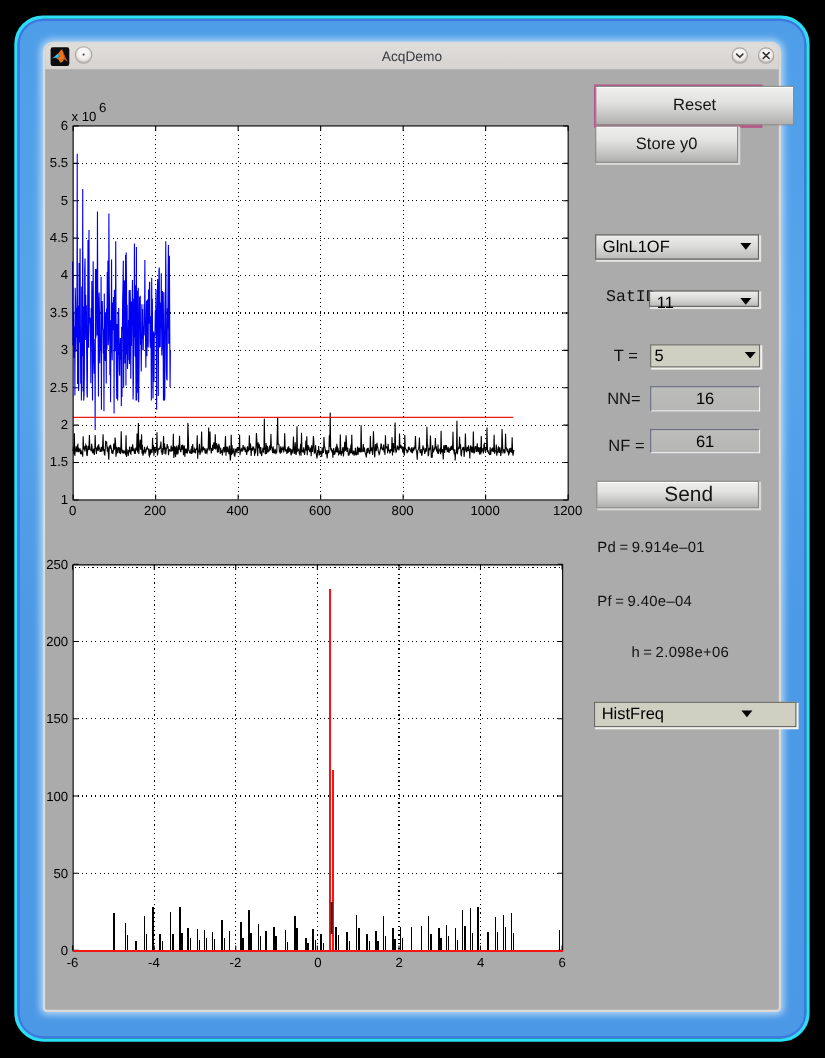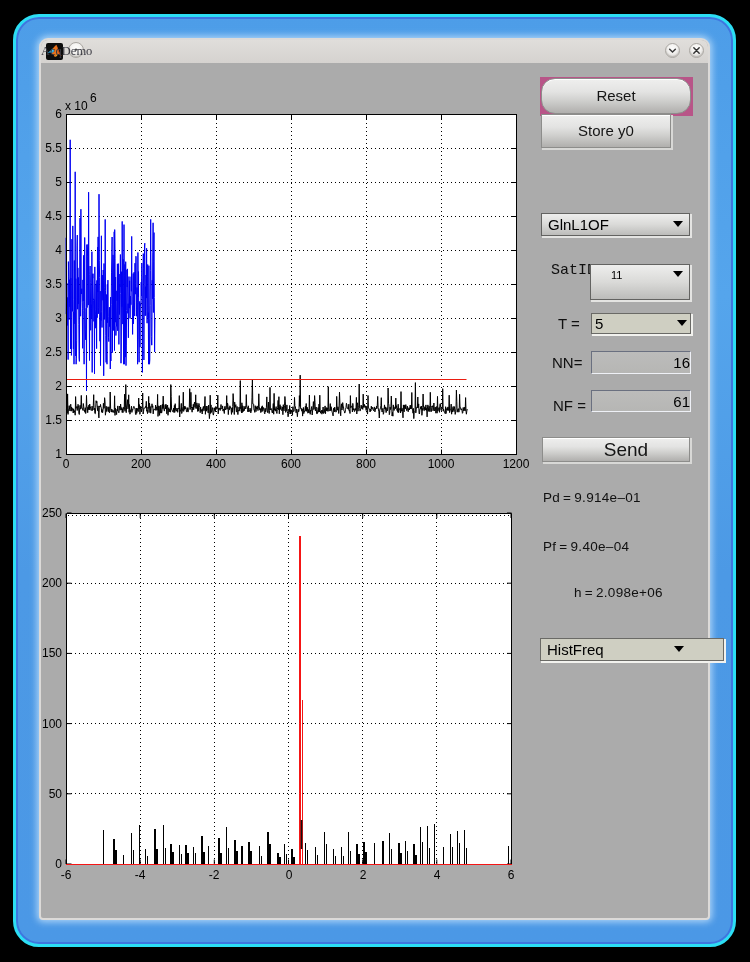--- a/index.html
+++ b/index.html
@@ -9,22 +9,22 @@
        border:3px solid #2cdef4;border-radius:26px;
        background:linear-gradient(180deg,#4d9de8 0%,#55a5ec 30%,#4c99e5 60%,#4b98e6 100%);
        box-shadow:inset 0 0 0 2px #3f76df;}
   #win{position:absolute;left:39px;top:38px;width:667px;height:878px;
        background:#ababab;border:2px solid #dcdad8;
        border-radius:9px 9px 4px 4px;
        box-shadow:0 0 7px 2px rgba(185,220,250,0.9);}
   #titlebar{position:absolute;left:0;top:0;width:667px;height:23px;
        background:linear-gradient(180deg,#e0dedb,#d5d2cf);
        border-radius:7px 7px 0 0;}
-  #title{position:absolute;left:0;top:4px;width:100%;text-align:left;
-       font-size:12.5px;color:#3a3a42;font-family:Liberation Serif, serif;}
+  #title{position:absolute;left:0;top:4px;width:100%;text-align:center;
+       font-size:12.5px;color:#3a3a42;}
   #mlicon{position:absolute;left:5px;top:3px;width:17px;height:17px;
        background:#0c0c0c;border-radius:2px;}
   .cbtn{position:absolute;border-radius:50%;
        background:radial-gradient(circle at 50% 35%,#fdfdfc 0%,#f4f3f1 40%,#e2e0dd 72%,#cbc9c5 100%);
        border:1px solid #aaa7a2;box-sizing:border-box;
        box-shadow:inset 0 -1px 1px rgba(120,115,110,0.35);}
   #cb1{left:27px;top:2px;width:16px;height:16px;}
   #cb2{left:624px;top:3px;width:15px;height:15px;}
   #cb3{left:648px;top:3px;width:15px;height:15px;}
   .glyph{position:absolute;width:100%;height:100%;left:0;top:0;}
@@ -43,21 +43,21 @@
        box-shadow:1.5px 1.5px 0 0.5px #e4e4e2;
        color:#000;}
   .dropk{background:#cfcfc2;
        border:1px solid #6a6a66;
        box-shadow:1.5px 1.5px 0 0.5px #f2f2ee;
        color:#000;}
   .arrow{position:absolute;width:0;height:0;border-left:5.5px solid transparent;
        border-right:5.5px solid transparent;border-top:6.5px solid #000;}
   .edit{background:linear-gradient(180deg,#bcbcbb 0%,#b6b6b4 100%);
        border:1px solid;border-color:#6a7080 #eef0f6 #eef0f6 #6a7080;
-       color:#000;text-align:right;}
+       color:#000;text-align:center;}
   .lbl{color:#101010;font-size:15px;}
   .mono-sp{letter-spacing:0.3px;}
 </style>
 </head>
 <body>
 <div id="frame"></div>
 <div id="win">
   <div id="titlebar">
     <div id="mlicon">
       <svg class="glyph" viewBox="0 0 17 17">
@@ -270,28 +270,28 @@
     <text x="471" y="384" text-anchor="middle">6</text>
     <text x="22" y="373" text-anchor="end">0</text>
     <text x="22" y="303" text-anchor="end">50</text>
     <text x="22" y="233" text-anchor="end">100</text>
     <text x="22" y="162" text-anchor="end">150</text>
     <text x="22" y="92" text-anchor="end">200</text>
     <text x="22" y="22" text-anchor="end">250</text>
 </svg>
 
 <div class="ctl" style="left:539.5px;top:76.5px;width:153px;height:39px;border:1.5px solid #b85588;background:#b85588;"></div>
-<div class="ctl btn" style="left:541px;top:78px;width:150px;height:36px;font-size:15px;line-height:34px;box-shadow:inset 0 1px 0 #fff;border-radius:14px;">Reset</div>
+<div class="ctl btn" style="left:541px;top:78px;width:181px;height:36px;font-size:15px;line-height:34px;box-shadow:inset 0 1px 0 #fff;">Reset</div>
 <div class="ctl btn" style="left:541px;top:114px;width:130px;height:34px;font-size:15px;line-height:32px;">Store y0</div>
 
 <div class="ctl drop" style="left:541px;top:213px;width:149px;height:23px;font-size:15px;line-height:22px;padding-left:6px;">GlnL1OF</div>
 <div class="ctl arrow" style="left:673px;top:221px;"></div>
 
 <div class="ctl lbl" style="left:551px;top:262px;font-family:Liberation Mono, monospace;">SatID</div>
-<div class="ctl drop" style="left:590px;top:264px;width:100px;height:36px;font-size:11px;line-height:21px;padding-left:20px;">11</div>
+<div class="ctl drop" style="left:590px;top:264px;width:100px;height:15px;font-size:15px;line-height:21px;padding-left:6px;">11</div>
 <div class="ctl arrow" style="left:673px;top:271px;"></div>
 
 <div class="ctl lbl" style="left:558px;top:315px;">T =</div>
 <div class="ctl dropk" style="left:591px;top:313px;width:100px;height:21px;font-size:15px;line-height:20px;padding-left:3px;">5</div>
 <div class="ctl arrow" style="left:677px;top:320px;"></div>
 
 <div class="ctl lbl" style="left:552px;top:354px;">NN=</div>
 <div class="ctl edit" style="left:591px;top:351px;width:100px;height:23px;font-size:15px;line-height:22px;">16</div>
 
 <div class="ctl lbl" style="left:553px;top:397px;">NF =</div>

